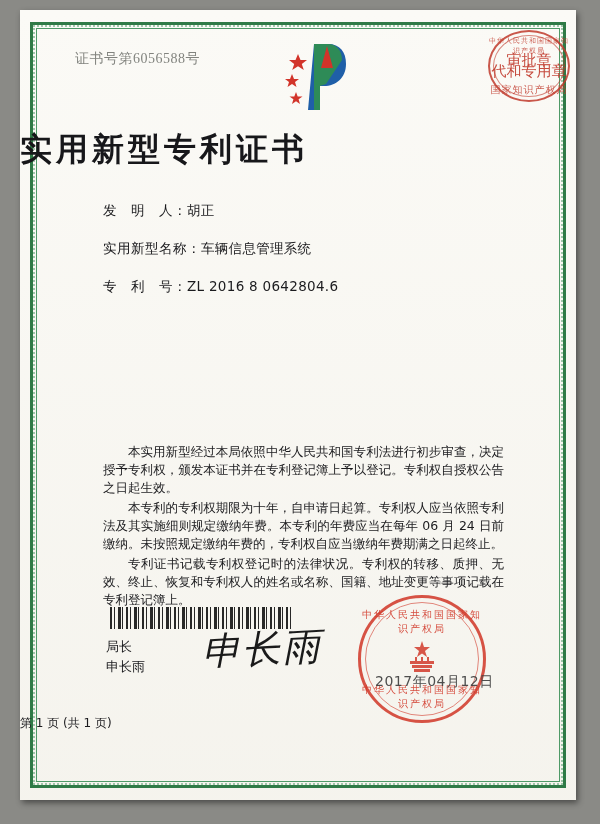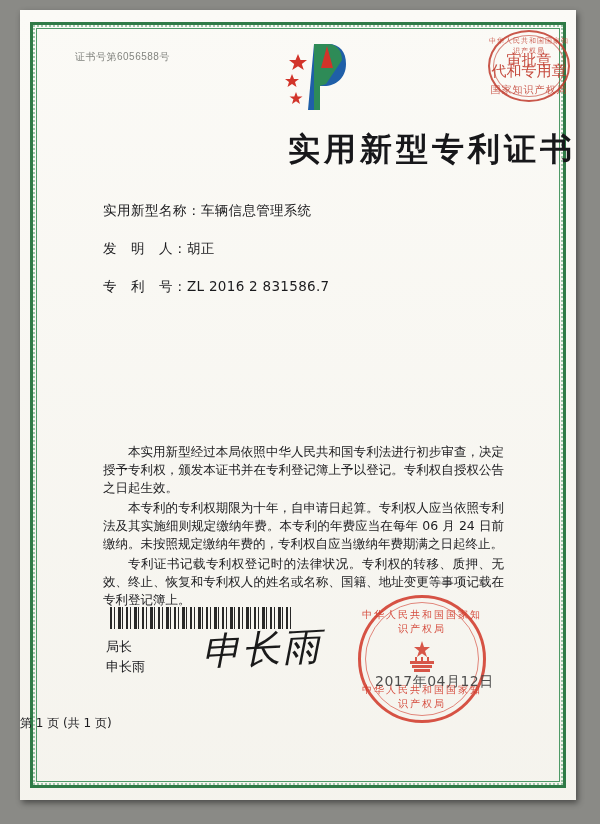--- a/index.html
+++ b/index.html
@@ -60,24 +60,24 @@
     bottom: 15px;
     border: 2px dotted #58a071;
     opacity: 0.55;
   }
 
   
   .cert-no {
     position: absolute;
     left: 55px;
     top: 40px;
-    font-size: 10px;
+    font-size: 14px;
     color: #6d6f6a;
     letter-spacing: 0.5px;
-    font-family: Liberation Sans, sans-serif;
+    font-family: Liberation Serif, serif;
     opacity: 0.85;
     white-space: nowrap;
   }
 
   
   .logo {
     position: absolute;
     left: 250px;
     top: 28px;
     width: 90px;
@@ -138,21 +138,21 @@
     letter-spacing: 1px;
     opacity: 0.8;
   }
 
   
   .title {
     position: absolute;
     left: 0;
     right: 0;
     top: 118px;
-    text-align: right;
+    text-align: left;
     font-size: 32px;
     font-weight: bold;
     letter-spacing: 4px;
     color: #17171a;
     font-family: "DejaVu Sans", sans-serif;
   }
 
   
   .fields {
     position: absolute;
@@ -330,27 +330,27 @@
         <div>审批章</div>
         <div>代和专用章</div>
       </div>
       <div class="arc-bottom">国家知识产权局</div>
     </div>
 
     <div class="title">实用新型专利证书</div>
 
     <div class="fields">
       <div class="field-row">
+        <span class="field-label">发　明　人：</span><span class="field-value">胡正</span>
+      </div>
+      <div class="field-row">
         <span class="field-label">实用新型名称：</span><span class="field-value">车辆信息管理系统</span>
       </div>
       <div class="field-row">
-        <span class="field-label">发　明　人：</span><span class="field-value">胡正</span>
-      </div>
-      <div class="field-row">
-        <span class="field-label">专　利　号：</span><span class="field-value">ZL 2016 2 831586.7</span>
+        <span class="field-label">专　利　号：</span><span class="field-value">ZL 2016 8 0642804.6</span>
       </div>
     </div>
 
     <div class="body-text">
       <p>本实用新型经过本局依照中华人民共和国专利法进行初步审查，决定授予专利权，颁发本证书并在专利登记簿上予以登记。专利权自授权公告之日起生效。</p>
       <p>本专利的专利权期限为十年，自申请日起算。专利权人应当依照专利法及其实施细则规定缴纳年费。本专利的年费应当在每年 06 月 24 日前缴纳。未按照规定缴纳年费的，专利权自应当缴纳年费期满之日起终止。</p>
       <p>专利证书记载专利权登记时的法律状况。专利权的转移、质押、无效、终止、恢复和专利权人的姓名或名称、国籍、地址变更等事项记载在专利登记簿上。</p>
     </div>
 
     <div class="barcode"></div>

